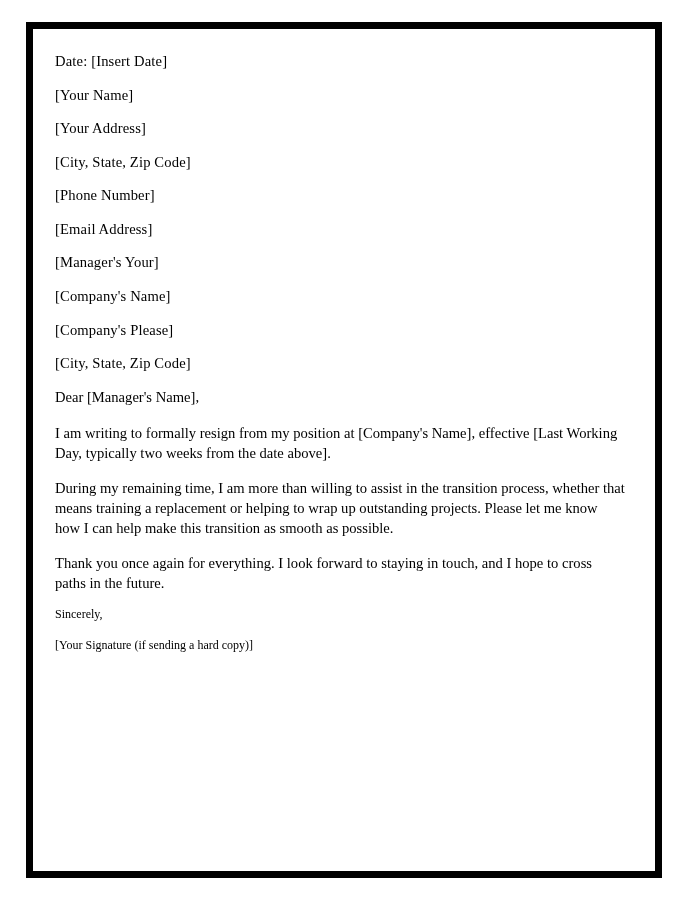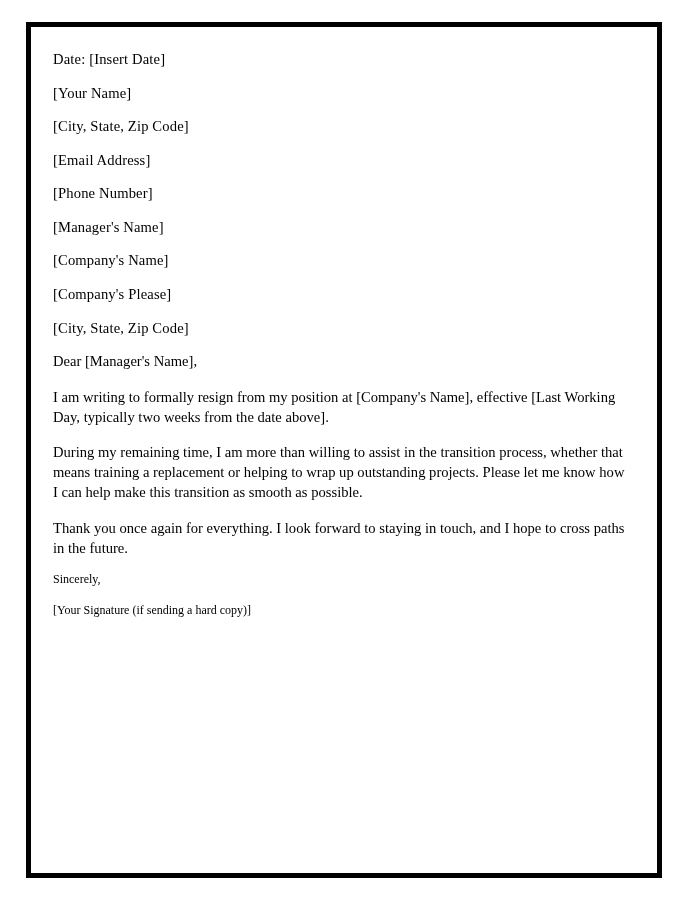--- a/index.html
+++ b/index.html
@@ -20,21 +20,21 @@
     height: 900px;
     background: #ffffff;
   }
   .sheet {
     position: absolute;
     left: 26px;
     top: 22px;
     width: 636px;
     height: 856px;
     box-sizing: border-box;
-    border: 5px solid #000000;
+    border: 7px solid #000000;
     background: #ffffff;
   }
   .content {
     position: absolute;
     left: 22px;
     top: 24px;
     right: 26px;
   }
   .line {
     font-size: 14.6px;
@@ -64,24 +64,25 @@
 </style>
 </head>
 <body>
 
 <div class="page">
   <div class="sheet">
     <div class="content">
 
       <p class="line">Date: [Insert Date]</p>
       <p class="line">[Your Name]</p>
+      <p class="line">[Your Address]</p>
       <p class="line">[City, State, Zip Code]</p>
+      <p class="line">[Phone Number]</p>
       <p class="line">[Email Address]</p>
-      <p class="line">[Phone Number]</p>
-      <p class="line">[Manager's Name]</p>
+      <p class="line">[Manager's Your]</p>
       <p class="line">[Company's Name]</p>
       <p class="line">[Company's Please]</p>
       <p class="line">[City, State, Zip Code]</p>
 
       <p class="para-greeting">Dear [Manager's Name],</p>
 
       <p class="para">I am writing to formally resign from my position at [Company's Name], effective [Last Working Day, typically two weeks from the date above].</p>
       <p class="para">During my remaining time, I am more than willing to assist in the transition process, whether that means training a replacement or helping to wrap up outstanding projects. Please let me know how I can help make this transition as smooth as possible.</p>
       <p class="para">Thank you once again for everything. I look forward to staying in touch, and I hope to cross paths in the future.</p>
 

